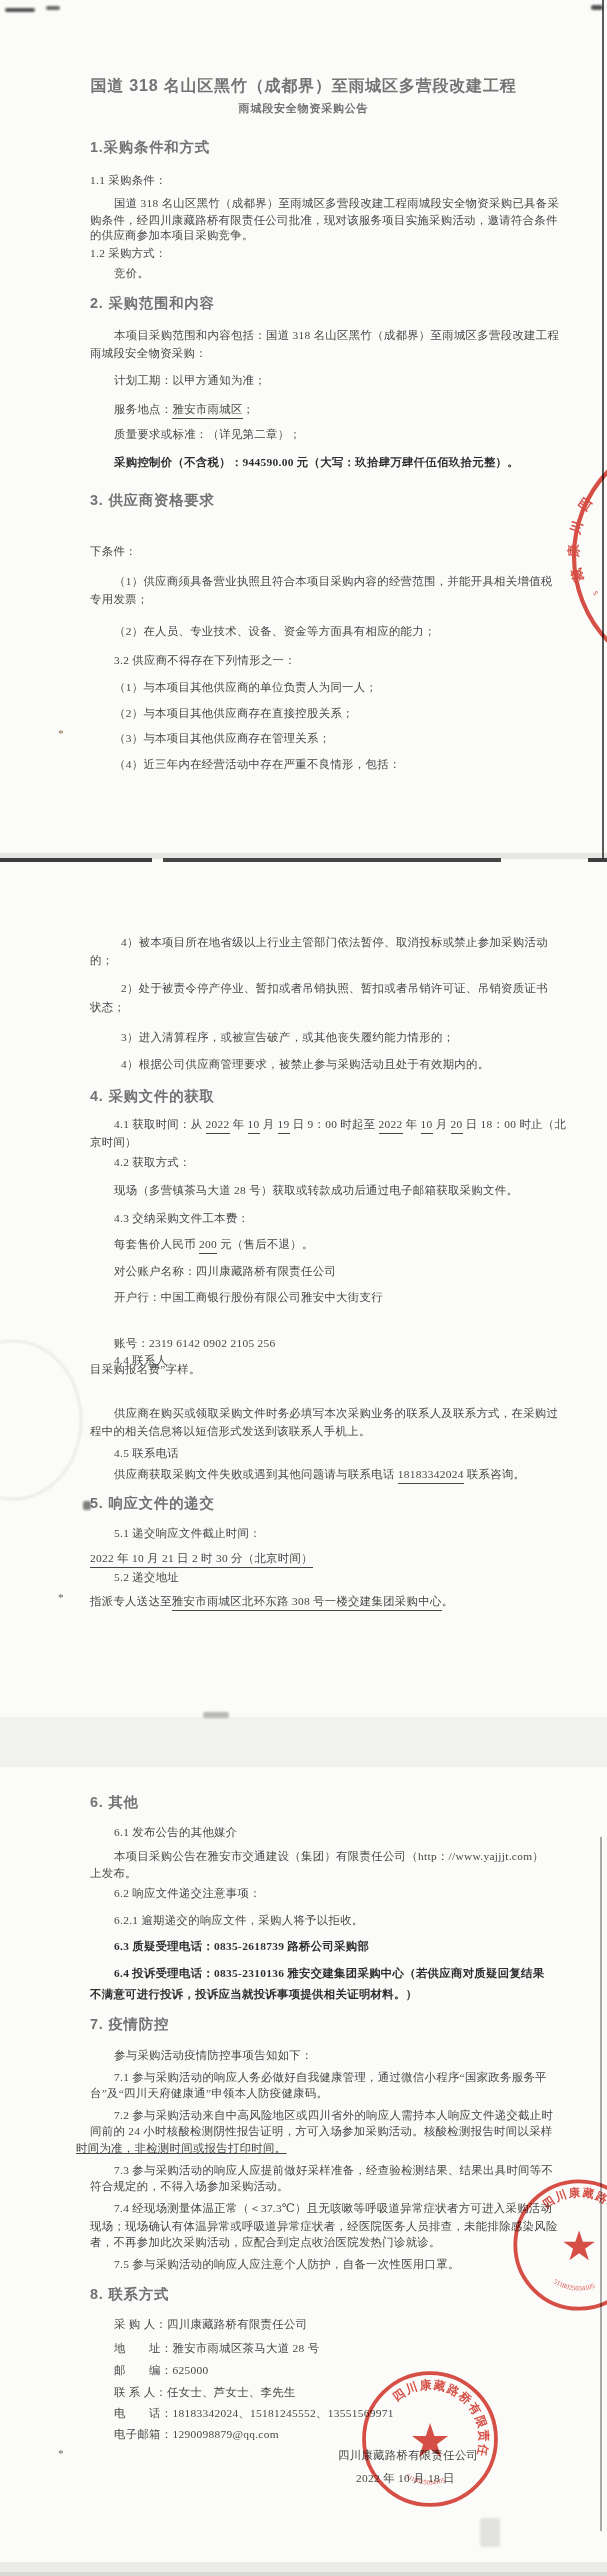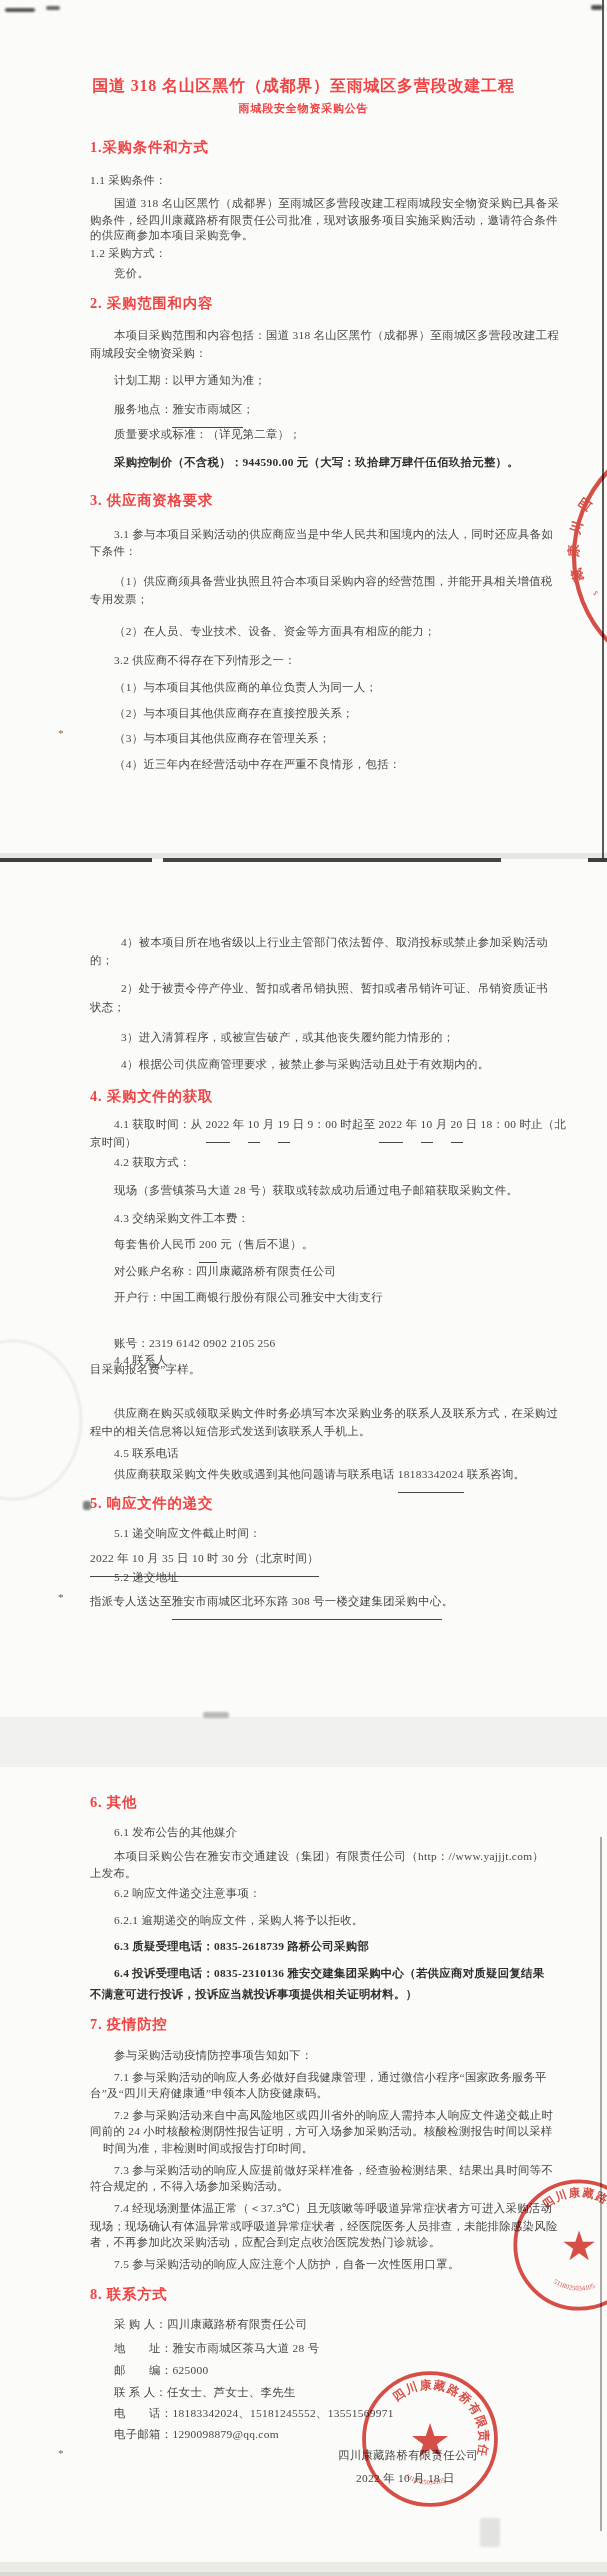--- a/index.html
+++ b/index.html
@@ -8,23 +8,23 @@
     background:#fbfbf9;
     font-family:"Liberation Serif","DejaVu Serif",serif;
   }
   #doc{position:absolute;inset:0;}
   .ln{
     position:absolute;white-space:nowrap;line-height:1.25;
     font-size:11.4px;color:#464646;letter-spacing:0.3px;
     filter:blur(0.2px);
   }
   .ln.b{font-weight:bold;color:#2e2e2e;}
-  .ln.h{font-family:Liberation Serif, serif;color:#ef4444;letter-spacing:0.8px;}
+  .ln.h{font-family:Liberation Sans, sans-serif;color:#737373;letter-spacing:0.8px;}
   .ln.ctr{left:0;width:607px;text-align:center;}
-  .ln .u{border-bottom:0.9px solid currentColor;padding-bottom:12px;text-align:right;}
+  .ln .u{border-bottom:0.9px solid currentColor;padding-bottom:3px;text-align:right;}
   .art{position:absolute;}
   .stamp{position:absolute;opacity:.88;mix-blend-mode:multiply;filter:blur(0.3px);pointer-events:none;}
   .stamp svg{overflow:visible;display:block;}
   .ghost{position:absolute;border-radius:50%;border:2.3px solid rgba(150,140,130,.18);filter:blur(1.1px);}
 </style>
 </head>
 <body>
 
 <div id="doc">
     <div class="ln b h ctr" style="top: 76px; font-size: 16px;"><span>国道 318 名山区黑竹（成都界）至雨城区多营段改建工程</span></div>
@@ -37,21 +37,20 @@
     <div class="ln" style="top: 246px; left: 90px;"><span>1.2 采购方式：</span></div>
     <div class="ln" style="top: 266px; left: 114px;"><span>竞价。</span></div>
     <div class="ln b h" style="top: 294px; left: 90px; font-size: 14.4px;"><span>2. 采购范围和内容</span></div>
     <div class="ln" style="top: 328px; left: 114px;"><span>本项目采购范围和内容包括：国道 318 名山区黑竹（成都界）至雨城区多营段改建工程</span></div>
     <div class="ln" style="top: 346px; left: 90px;"><span>雨城段安全物资采购：</span></div>
     <div class="ln" style="top: 373px; left: 114px;"><span>计划工期：以甲方通知为准；</span></div>
     <div class="ln" style="top: 402px; left: 114px;"><span>服务地点：</span><span class="u">雅安市雨城区</span><span>；</span></div>
     <div class="ln" style="top: 427px; left: 114px;"><span>质量要求或标准：（详见第二章）；</span></div>
     <div class="ln b" style="top: 455px; left: 114px;"><span>采购控制价（不含税）：944590.00 元（大写：玖拾肆万肆仟伍佰玖拾元整）。</span></div>
     <div class="ln b h" style="top: 491px; left: 90px; font-size: 14.4px;"><span>3. 供应商资格要求</span></div>
-    <div class="ln" style="top: 527px; left: 114px;"><span>3.1 参与本项目采购活动的供应商应当是中华人民共和国境内的法人，同时还应具备如</span></div>
     <div class="ln" style="top: 544px; left: 90px;"><span>下条件：</span></div>
     <div class="ln" style="top: 574px; left: 114px;"><span>（1）供应商须具备营业执照且符合本项目采购内容的经营范围，并能开具相关增值税</span></div>
     <div class="ln" style="top: 592px; left: 90px;"><span>专用发票；</span></div>
     <div class="ln" style="top: 624px; left: 114px;"><span>（2）在人员、专业技术、设备、资金等方面具有相应的能力；</span></div>
     <div class="ln" style="top: 653px; left: 114px;"><span>3.2 供应商不得存在下列情形之一：</span></div>
     <div class="ln" style="top: 680px; left: 114px;"><span>（1）与本项目其他供应商的单位负责人为同一人；</span></div>
     <div class="ln" style="top: 706px; left: 114px;"><span>（2）与本项目其他供应商存在直接控股关系；</span></div>
     <div class="ln" style="top: 731px; left: 114px;"><span>（3）与本项目其他供应商存在管理关系；</span></div>
     <div class="ln" style="top: 757px; left: 114px;"><span>（4）近三年内在经营活动中存在严重不良情形，包括：</span></div>
     <div class="ln" style="top: 935px; left: 121px;"><span>4）被本项目所在地省级以上行业主管部门依法暂停、取消投标或禁止参加采购活动</span></div>
@@ -71,39 +70,39 @@
     <div class="ln" style="top: 1290px; left: 114px;"><span>开户行：中国工商银行股份有限公司雅安中大街支行</span></div>
     <div class="ln" style="top: 1318px; left: 114px; margin-top: 18px;"><span>账号：2319 6142 0902 2105 256</span></div>
     <div class="ln" style="top: 1362px; left: 90px;"><span>目采购报名费”字样。</span></div>
     <div class="ln" style="top: 1353px; left: 114px;"><span>4.4 联系人</span></div>
     <div class="ln" style="top: 1406px; left: 114px;"><span>供应商在购买或领取采购文件时务必填写本次采购业务的联系人及联系方式，在采购过</span></div>
     <div class="ln" style="top: 1424px; left: 90px;"><span>程中的相关信息将以短信形式发送到该联系人手机上。</span></div>
     <div class="ln" style="top: 1446px; left: 114px;"><span>4.5 联系电话</span></div>
     <div class="ln" style="top: 1467px; left: 114px;"><span>供应商获取采购文件失败或遇到其他问题请与联系电话 </span><span class="u">18183342024</span><span> 联系咨询。</span></div>
     <div class="ln b h" style="top: 1494px; left: 90px; font-size: 14.4px;"><span>5. 响应文件的递交</span></div>
     <div class="ln" style="top: 1526px; left: 114px;"><span>5.1 递交响应文件截止时间：</span></div>
-    <div class="ln" style="top: 1551px; left: 90px;"><span class="u">2022 年 10 月 35 日 10 时 30 分（北京时间）</span></div>
+    <div class="ln" style="top: 1551px; left: 90px;"><span class="u">2022 年 10 月 21 日 2 时 30 分（北京时间）</span></div>
     <div class="ln" style="top: 1570px; left: 114px;"><span>5.2 递交地址</span></div>
     <div class="ln" style="top: 1594px; left: 90px;"><span>指派专人送达至</span><span class="u">雅安市雨城区北环东路 308 号一楼交建集团采购中心</span><span>。</span></div>
     <div class="ln b h" style="top: 1793px; left: 90px; font-size: 14.4px;"><span>6. 其他</span></div>
     <div class="ln" style="top: 1825px; left: 114px;"><span>6.1 发布公告的其他媒介</span></div>
     <div class="ln" style="top: 1849px; left: 114px;"><span>本项目采购公告在雅安市交通建设（集团）有限责任公司（http：//www.yajjjt.com）</span></div>
     <div class="ln" style="top: 1866px; left: 90px;"><span>上发布。</span></div>
     <div class="ln" style="top: 1886px; left: 114px;"><span>6.2 响应文件递交注意事项：</span></div>
     <div class="ln" style="top: 1913px; left: 114px;"><span>6.2.1 逾期递交的响应文件，采购人将予以拒收。</span></div>
     <div class="ln b" style="top: 1939px; left: 114px;"><span>6.3 质疑受理电话：0835-2618739 路桥公司采购部</span></div>
     <div class="ln b" style="top: 1966px; left: 114px;"><span>6.4 投诉受理电话：0835-2310136 雅安交建集团采购中心（若供应商对质疑回复结果</span></div>
     <div class="ln b" style="top: 1987px; left: 90px;"><span>不满意可进行投诉，投诉应当就投诉事项提供相关证明材料。）</span></div>
     <div class="ln b h" style="top: 2015px; left: 90px; font-size: 14.4px;"><span>7. 疫情防控</span></div>
     <div class="ln" style="top: 2048px; left: 114px;"><span>参与采购活动疫情防控事项告知如下：</span></div>
     <div class="ln" style="top: 2070px; left: 114px;"><span>7.1 参与采购活动的响应人务必做好自我健康管理，通过微信小程序“国家政务服务平</span></div>
     <div class="ln" style="top: 2086px; left: 90px;"><span>台”及“四川天府健康通”申领本人防疫健康码。</span></div>
     <div class="ln" style="top: 2108px; left: 114px;"><span>7.2 参与采购活动来自中高风险地区或四川省外的响应人需持本人响应文件递交截止时</span></div>
     <div class="ln" style="top: 2124px; left: 90px;"><span>间前的 24 小时核酸检测阴性报告证明，方可入场参加采购活动。核酸检测报告时间以采样</span></div>
-    <div class="ln" style="top: 2141px; left: 103px;"><span>时间为准，非检测时间或报告打印时间。</span></div>
+    <div class="ln" style="top: 2141px; left: 76px; text-decoration: underline;"><span>时间为准，非检测时间或报告打印时间。</span></div>
     <div class="ln" style="top: 2163px; left: 114px;"><span>7.3 参与采购活动的响应人应提前做好采样准备，经查验检测结果、结果出具时间等不</span></div>
     <div class="ln" style="top: 2179px; left: 90px;"><span>符合规定的，不得入场参加采购活动。</span></div>
     <div class="ln" style="top: 2201px; left: 114px;"><span>7.4 经现场测量体温正常（＜37.3℃）且无咳嗽等呼吸道异常症状者方可进入采购活动</span></div>
     <div class="ln" style="top: 2219px; left: 90px;"><span>现场；现场确认有体温异常或呼吸道异常症状者，经医院医务人员排查，未能排除感染风险</span></div>
     <div class="ln" style="top: 2235px; left: 90px;"><span>者，不再参加此次采购活动，应配合到定点收治医院发热门诊就诊。</span></div>
     <div class="ln" style="top: 2257px; left: 114px;"><span>7.5 参与采购活动的响应人应注意个人防护，自备一次性医用口罩。</span></div>
     <div class="ln b h" style="top: 2285px; left: 90px; font-size: 14.4px;"><span>8. 联系方式</span></div>
     <div class="ln" style="top: 2317px; left: 114px;"><span>采 购 人：四川康藏路桥有限责任公司</span></div>
     <div class="ln" style="top: 2341px; left: 114px;"><span>地　　址：雅安市雨城区茶马大道 28 号</span></div>
     <div class="ln" style="top: 2363px; left: 114px;"><span>邮　　编：625000</span></div>

